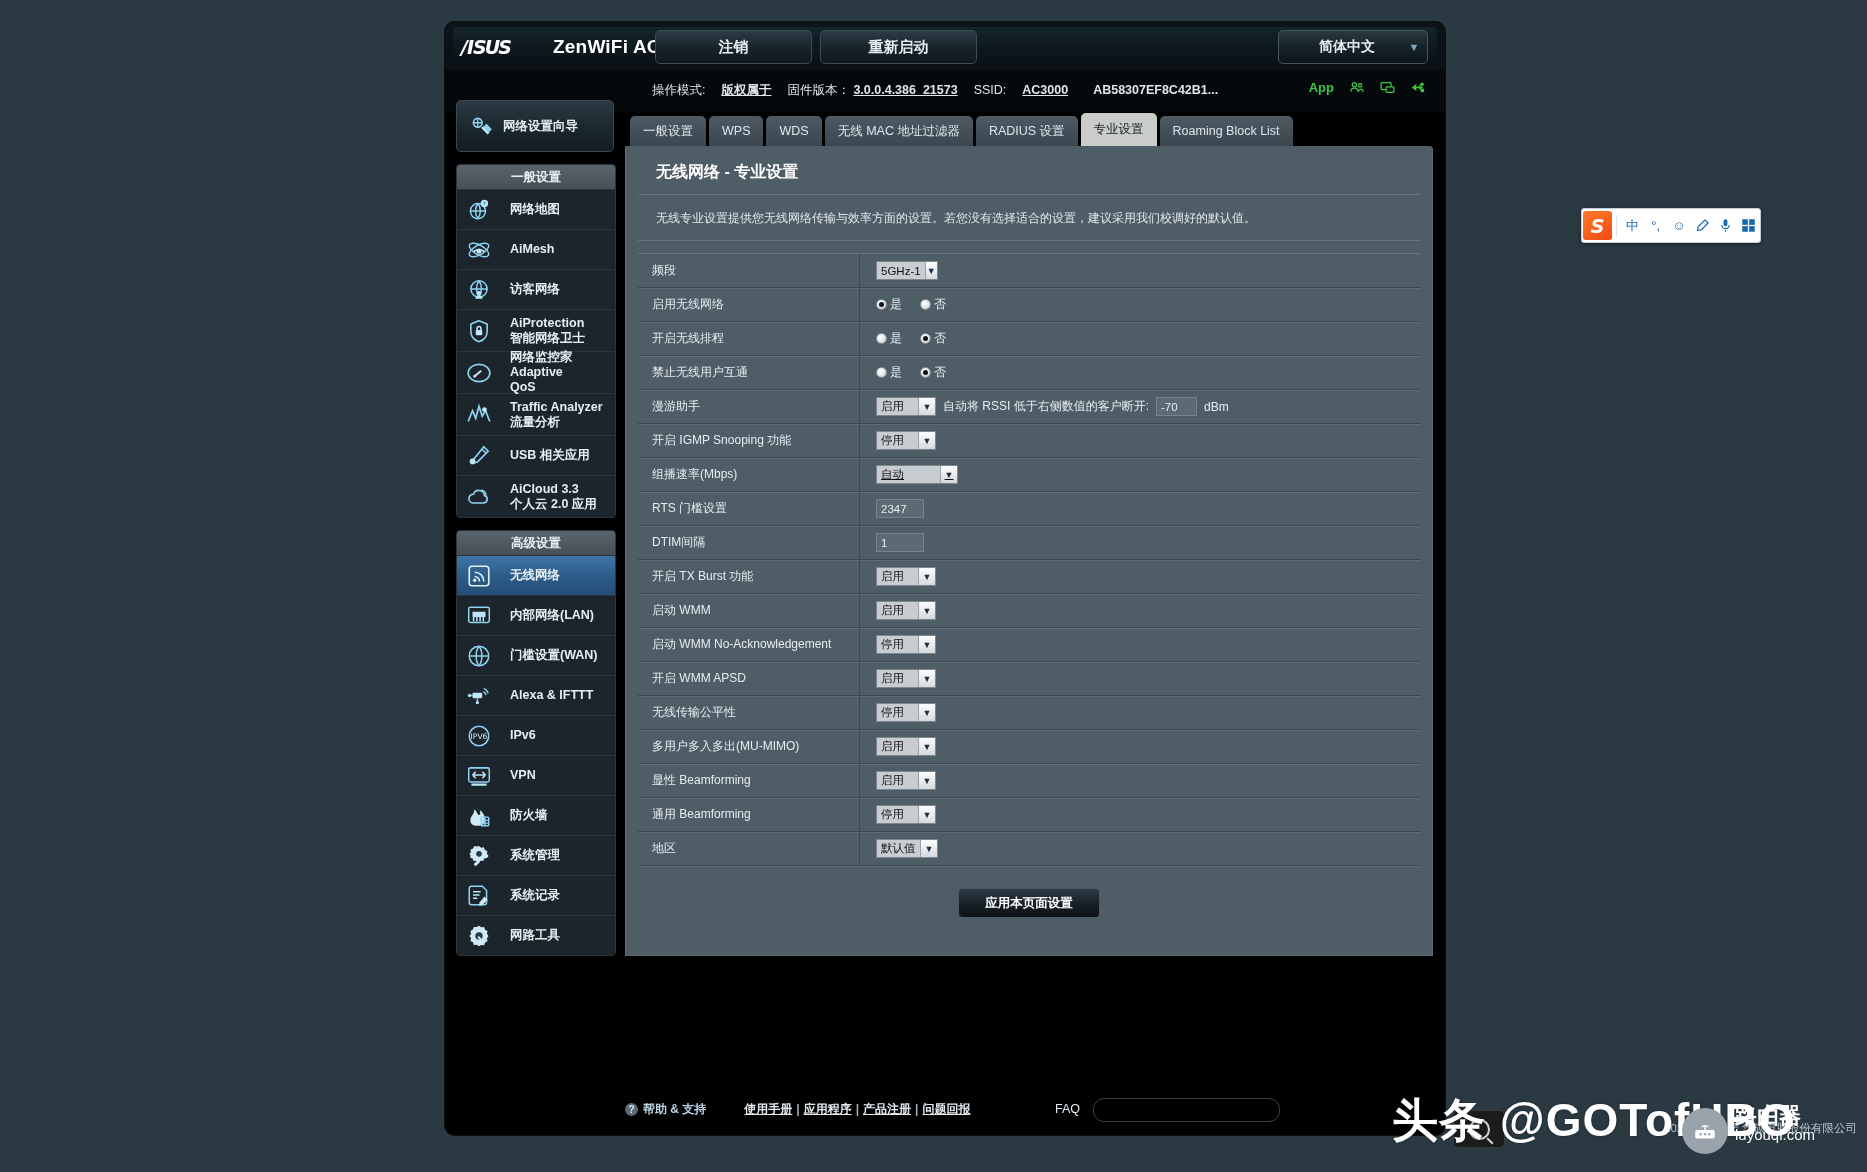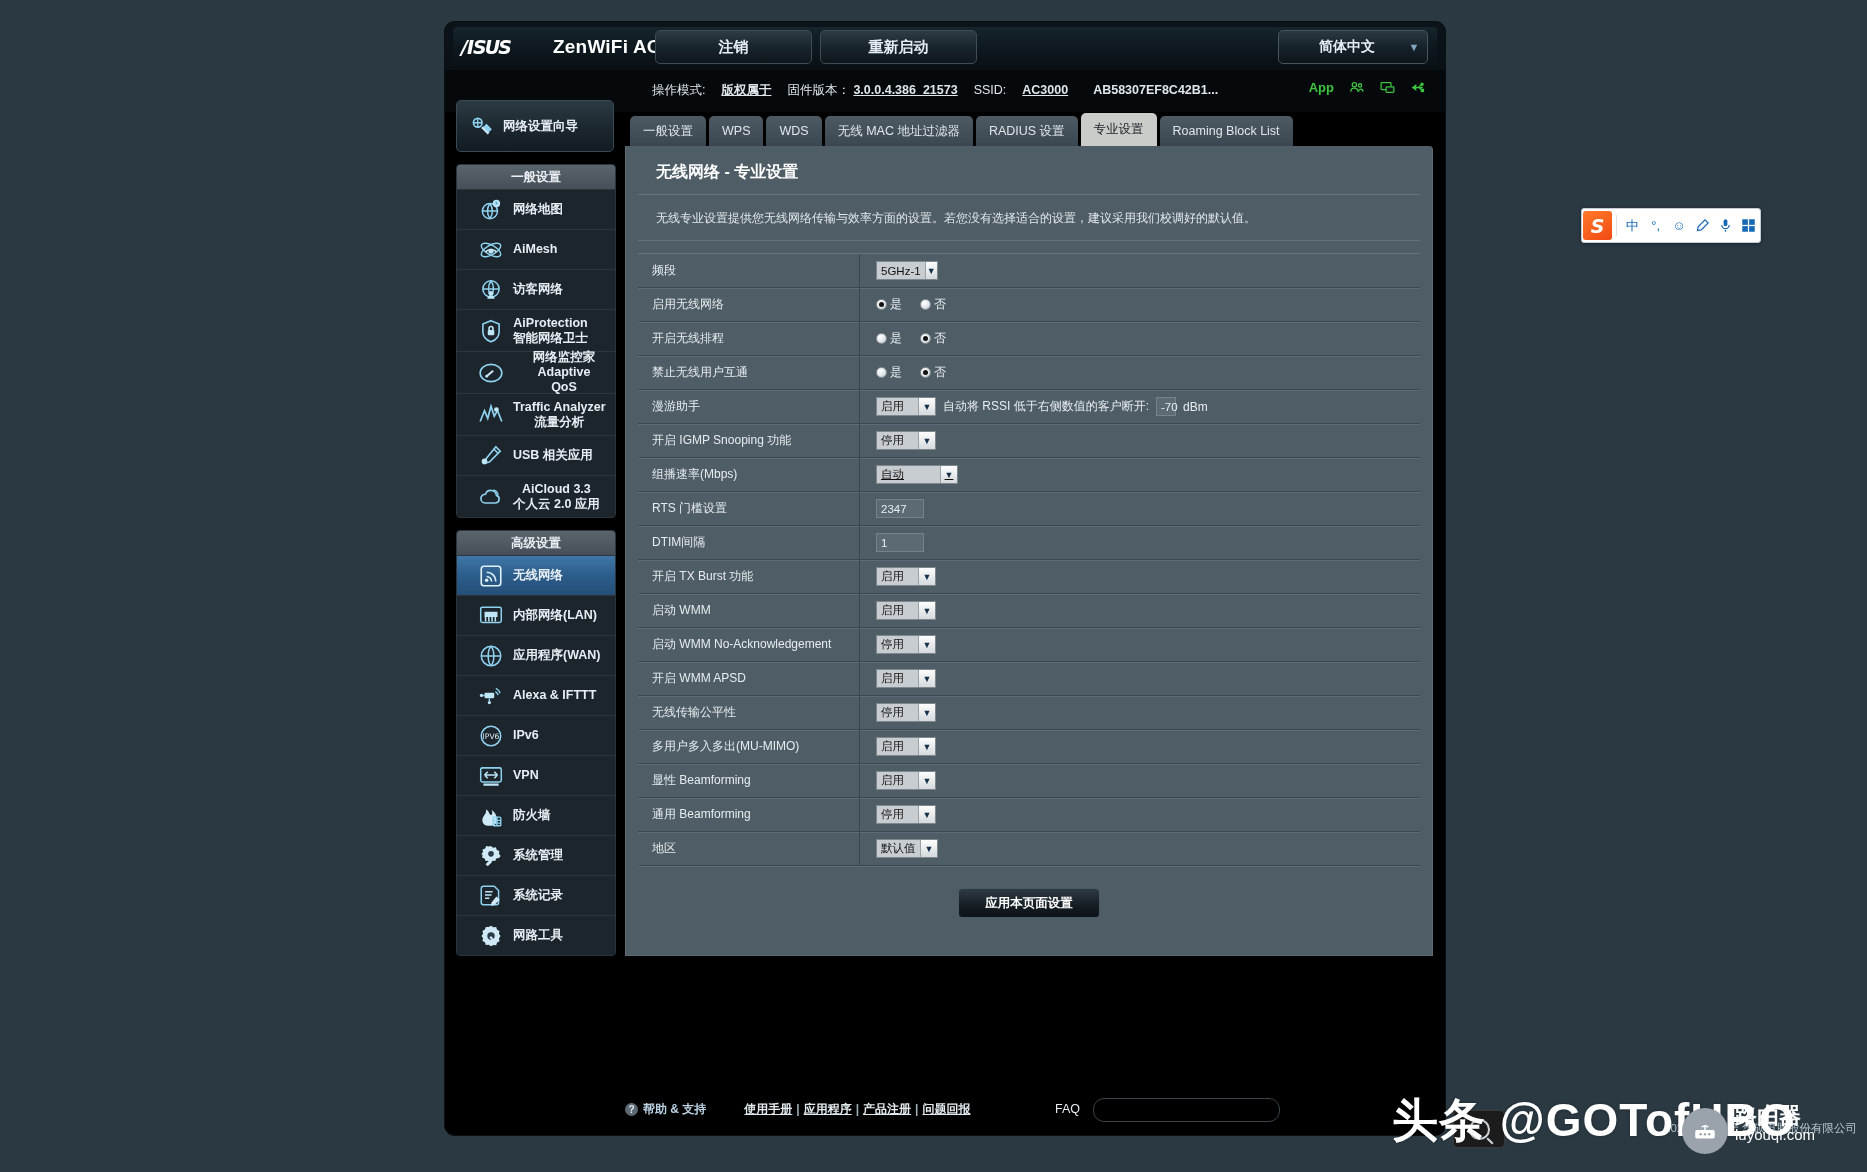--- a/index.html
+++ b/index.html
@@ -69,22 +69,22 @@
     display:flex;align-items:center;justify-content:center;}
   .ico svg{width:26px;height:26px;display:block;}
   .sbtext{color:#e7eef3;font-size:12.5px;font-weight:bold;line-height:1.18;}
   .sbtext .en{font-size:12.5px;}
   .group{margin-top:12px;width:158px;border:1px solid #2a353d;
     border-radius:4px;overflow:hidden;background:#1a242a;}
   .grouphdr{height:24px;background:linear-gradient(180deg,#59646c,#464f57);
     color:#e9eef2;font-size:12.5px;font-weight:bold;display:flex;
     align-items:center;justify-content:center;}
   .sbitem{height:40px;border-top:1px solid #2b363e;display:flex;
-    align-items:center;gap:8px;padding-left:20px;box-sizing:border-box;
-    background:#1b252b;cursor:pointer;text-align:center;}
+    align-items:center;gap:17px;padding-left:8px;box-sizing:border-box;
+    background:#1b252b;cursor:pointer;}
   .sbitem.tall{height:42px;}
   .sbitem.active{background:linear-gradient(180deg,#3f77a8 0%,#2c5c8a 50%,#244e77 100%);}
   .sbitem:first-of-type{border-top:none;}
 
   
   #main{position:absolute;left:180px;top:0;width:810px;}
   #tabs{display:flex;align-items:flex-end;height:34px;padding-left:5px;}
   .tab{height:30px;margin-right:3px;padding:0 13px;display:flex;
     align-items:center;font-size:12.5px;color:#dde6ec;
     background:linear-gradient(180deg,#4d5a63 0%,#3b4750 100%);
@@ -117,21 +117,21 @@
     border-left:1px solid #9aa2a7;display:flex;align-items:center;
     justify-content:center;font-size:9px;color:#16314a;margin-left:auto;}
   .sel.w-band{width:62px;}
   .sel.w-small{width:60px;}
   .sel.w-mcast{width:82px;text-decoration:underline;}
   .sel.w-area{width:62px;}
   .inp{height:19px;background:#5b6a73;border:1px solid #76838b;color:#e9eff3;
     font-size:11.5px;padding:0 4px;box-sizing:border-box;
     display:inline-flex;align-items:center;}
   .inp.w-num{width:48px;}
-  .inp.w-rssi{width:20px;}
+  .inp.w-rssi{width:41px;}
   .radio{width:11px;height:11px;border-radius:50%;
     background:radial-gradient(circle at 35% 32%,#fff 0%,#e3e7ea 55%,#aab2b7 100%);
     border:1px solid #8b9399;display:inline-block;position:relative;
     cursor:pointer;box-sizing:border-box;}
   .radio.on::after{content:"";position:absolute;left:2px;top:2px;
     width:5px;height:5px;border-radius:50%;background:#111;}
   .radiowrap{display:inline-flex;align-items:center;gap:3px;margin-right:11px;}
 
   #applywrap{display:flex;justify-content:center;padding:22px 0 30px 0;}
   #apply-btn{width:140px;height:28px;border:1px solid #4b5a63;border-radius:4px;
@@ -394,21 +394,21 @@
           <span class="sbtext">内部网络(LAN)</span>
         </div>
 
         <div class="sbitem">
           <span class="ico">
             <svg viewBox="0 0 24 24" fill="none" stroke="#8fd2f0" stroke-width="1.4">
               <circle cx="12" cy="12" r="9"></circle>
                   <path d="M3 12h18M12 3c3.5 4 3.5 14 0 18M12 3c-3.5 4-3.5 14 0 18"></path>
             </svg>
           </span>
-          <span class="sbtext">应用程序(WAN)</span>
+          <span class="sbtext">门槛设置(WAN)</span>
         </div>
 
         <div class="sbitem">
           <span class="ico">
             <svg viewBox="0 0 24 24" fill="none" stroke="#8fd2f0" stroke-width="1.3">
               <rect x="6" y="9" width="9" height="5" rx="1" fill="#bfe6f7" stroke="none"></rect>
               <path d="M16 8a5 5 0 012.6 3M16.5 5a8 8 0 014 4.5"></path>
               <circle cx="3.2" cy="11.5" r="1.5" fill="#bfe6f7" stroke="none"></circle>
               <circle cx="10.5" cy="18" r="1.5" fill="#bfe6f7" stroke="none"></circle>
               <path d="M4.7 11.5h1.5M10.5 14.3V17"></path>

